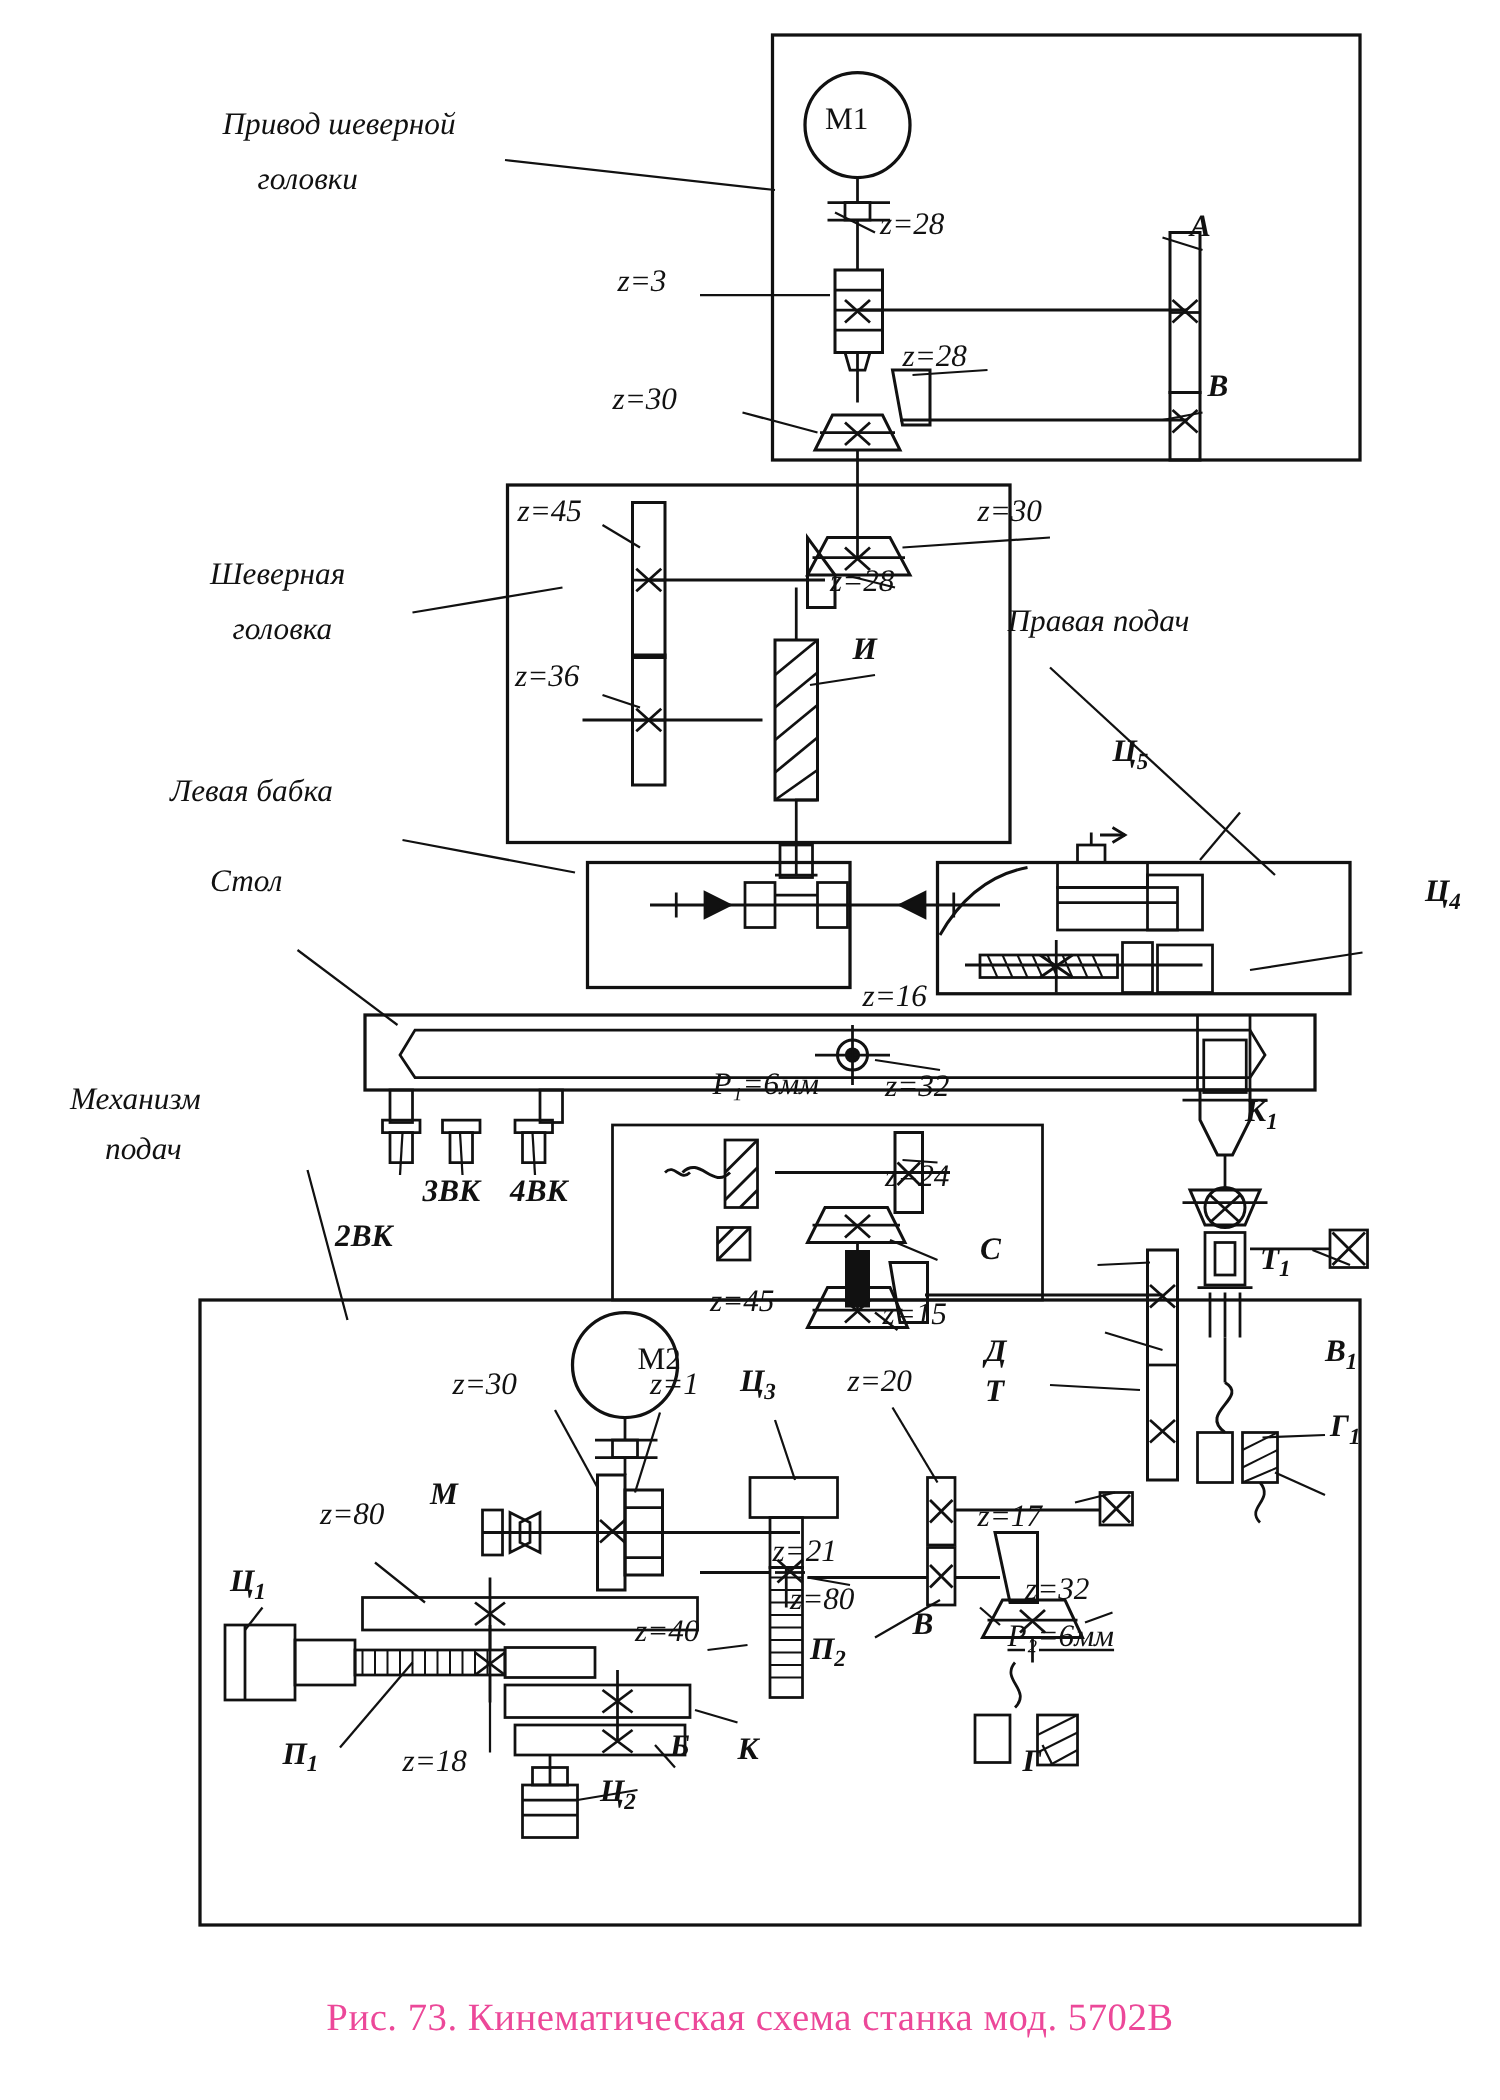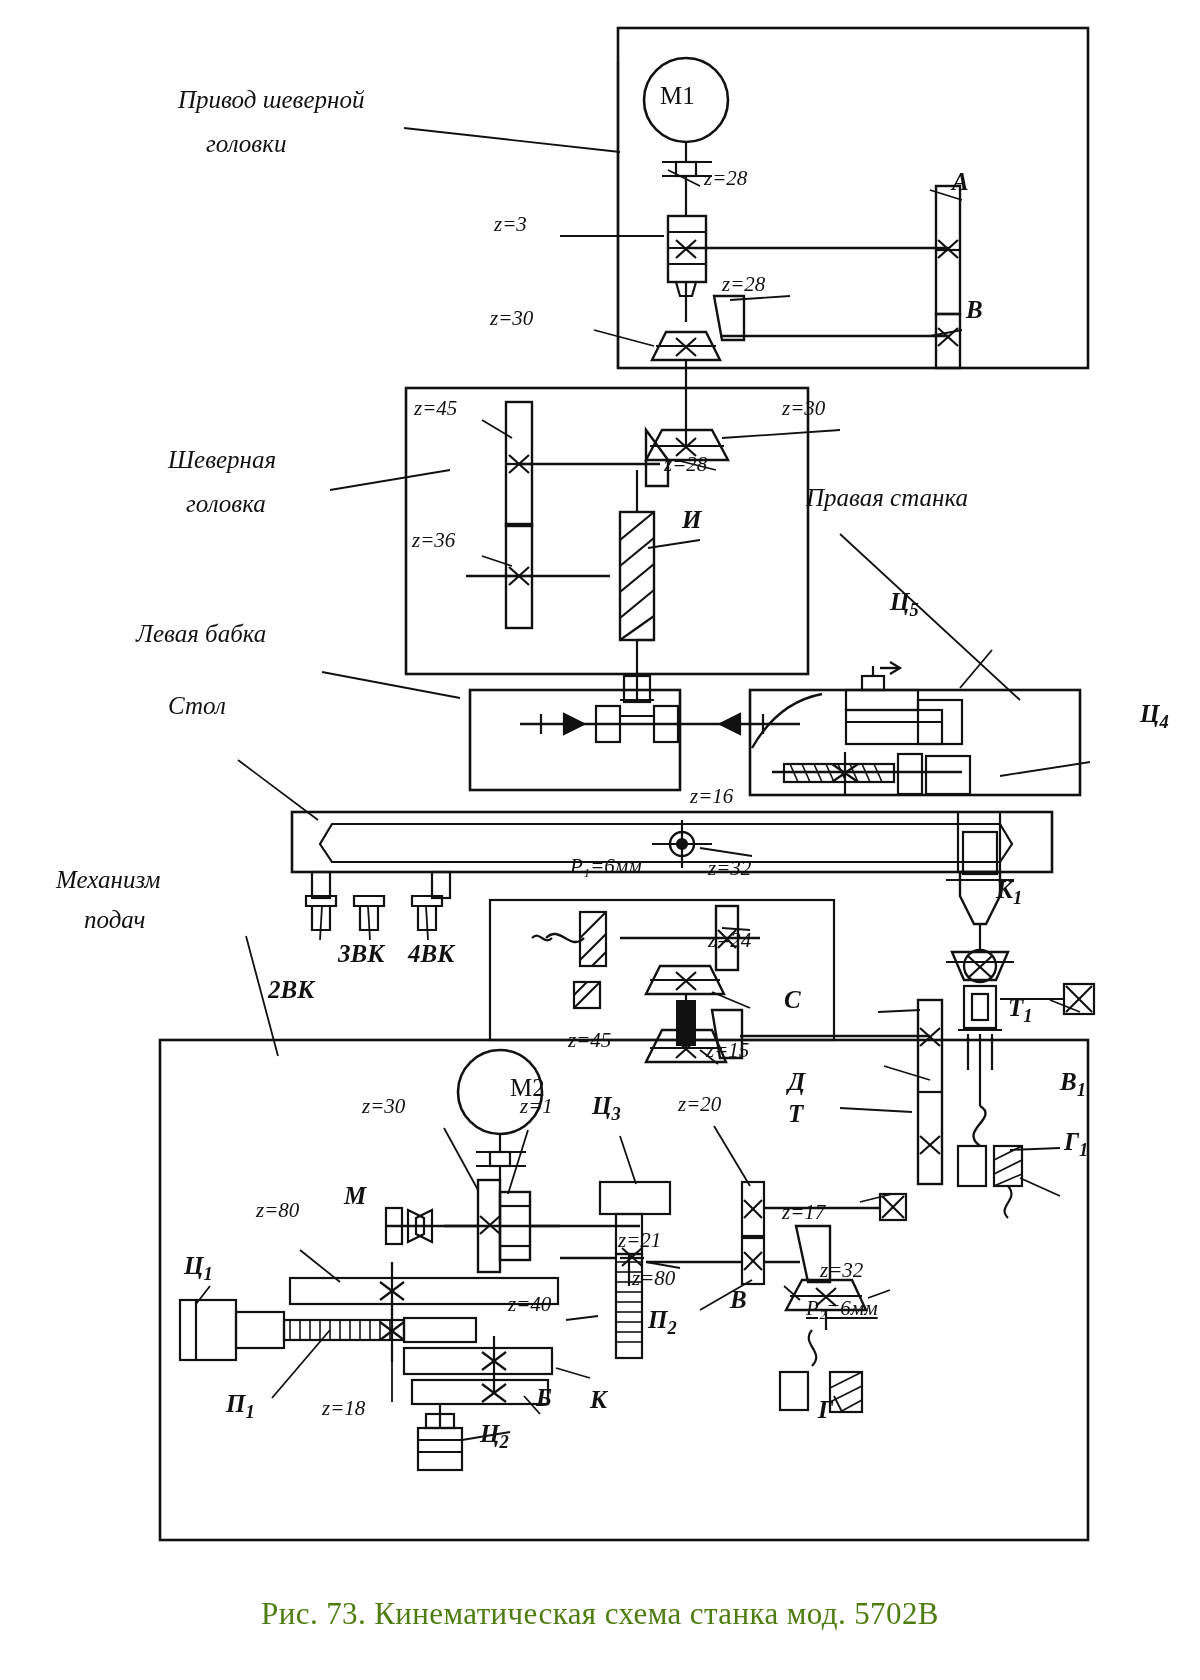--- a/index.html
+++ b/index.html
@@ -28,34 +28,34 @@
     height: 1600px;
   }
   .lbl {
     position: absolute;
     font-family: "Liberation Serif", serif;
     font-style: italic;
     white-space: nowrap;
     color: #111;
     line-height: 1.15;
   }
-  .lbl.mid  { font-size: 21px; }
+  .lbl.mid  { font-size: 25px; }
   .lbl.big  { font-size: 25px; }
   .lbl.bold { font-weight: bold; }
   .caption {
     position: absolute;
     left: 0;
     top: 1596px;
     width: 1200px;
     text-align: center;
     font-family: "Liberation Serif", serif;
     font-size: 31px;
     font-style: normal;
     letter-spacing: 0.4px;
-    color: #4d7c0f;
+    color: #ec4899;
   }
   .sub { font-size: 0.74em; vertical-align: sub; }
 </style>
 </head>
 <body>
 
 <div id="figure">
 
   <svg id="schematic" viewBox="0 0 1200 1600">
     <g stroke="#111" fill="none" stroke-width="2.2">
@@ -445,21 +445,21 @@
   </svg>
 
   <div class="lbl big" style="left:178px; top:86px;">Привод шеверной</div>
   <div class="lbl big" style="left:206px; top:130px;">головки</div>
 
   <div class="lbl big" style="left:168px; top:446px;">Шеверная</div>
   <div class="lbl big" style="left:186px; top:490px;">головка</div>
 
   <div class="lbl big" style="left:136px; top:620px;">Левая бабка</div>
   <div class="lbl big" style="left:168px; top:692px;">Стол</div>
-  <div class="lbl big" style="left:806px; top:484px;">Правая станка</div>
+  <div class="lbl big" style="left:806px; top:484px;">Правая подач</div>
 
   <div class="lbl big" style="left:56px; top:866px;">Механизм</div>
   <div class="lbl big" style="left:84px; top:906px;">подач</div>
 
   <div class="lbl big" style="left:660px; top:82px; font-style:normal;">M1</div>
   <div class="lbl big" style="left:474px; top:1074px; font-style:normal;margin-left:36px;">M2</div>
 
   <div class="lbl mid" style="left:704px; top:166px;">z=28</div>
   <div class="lbl mid" style="left:494px; top:212px;">z=3</div>
   <div class="lbl mid" style="left:722px; top:272px;">z=28</div>

